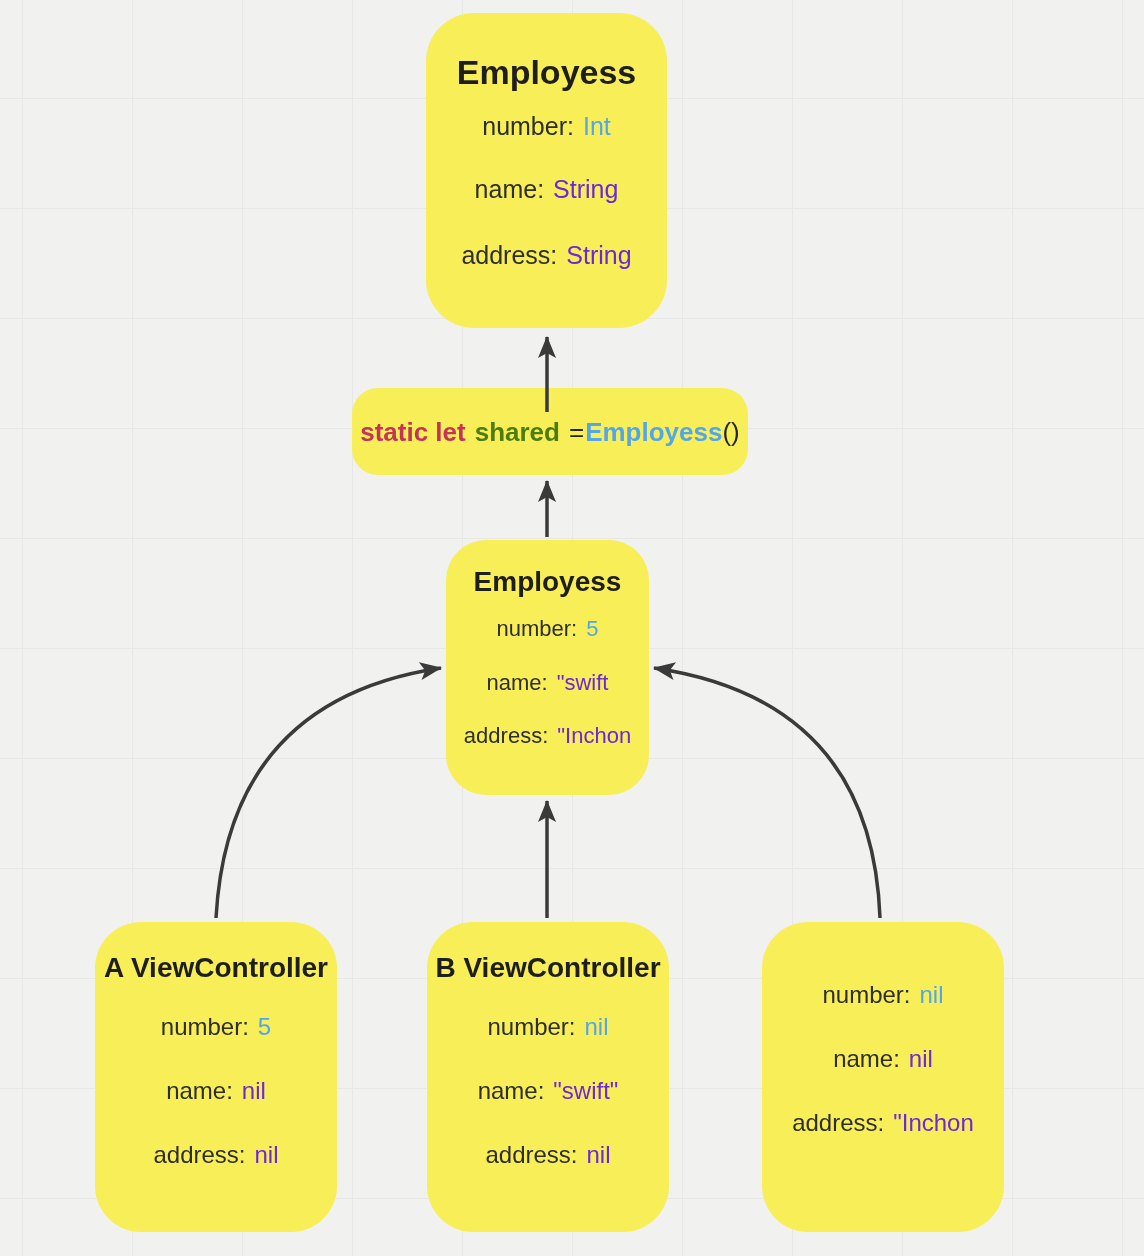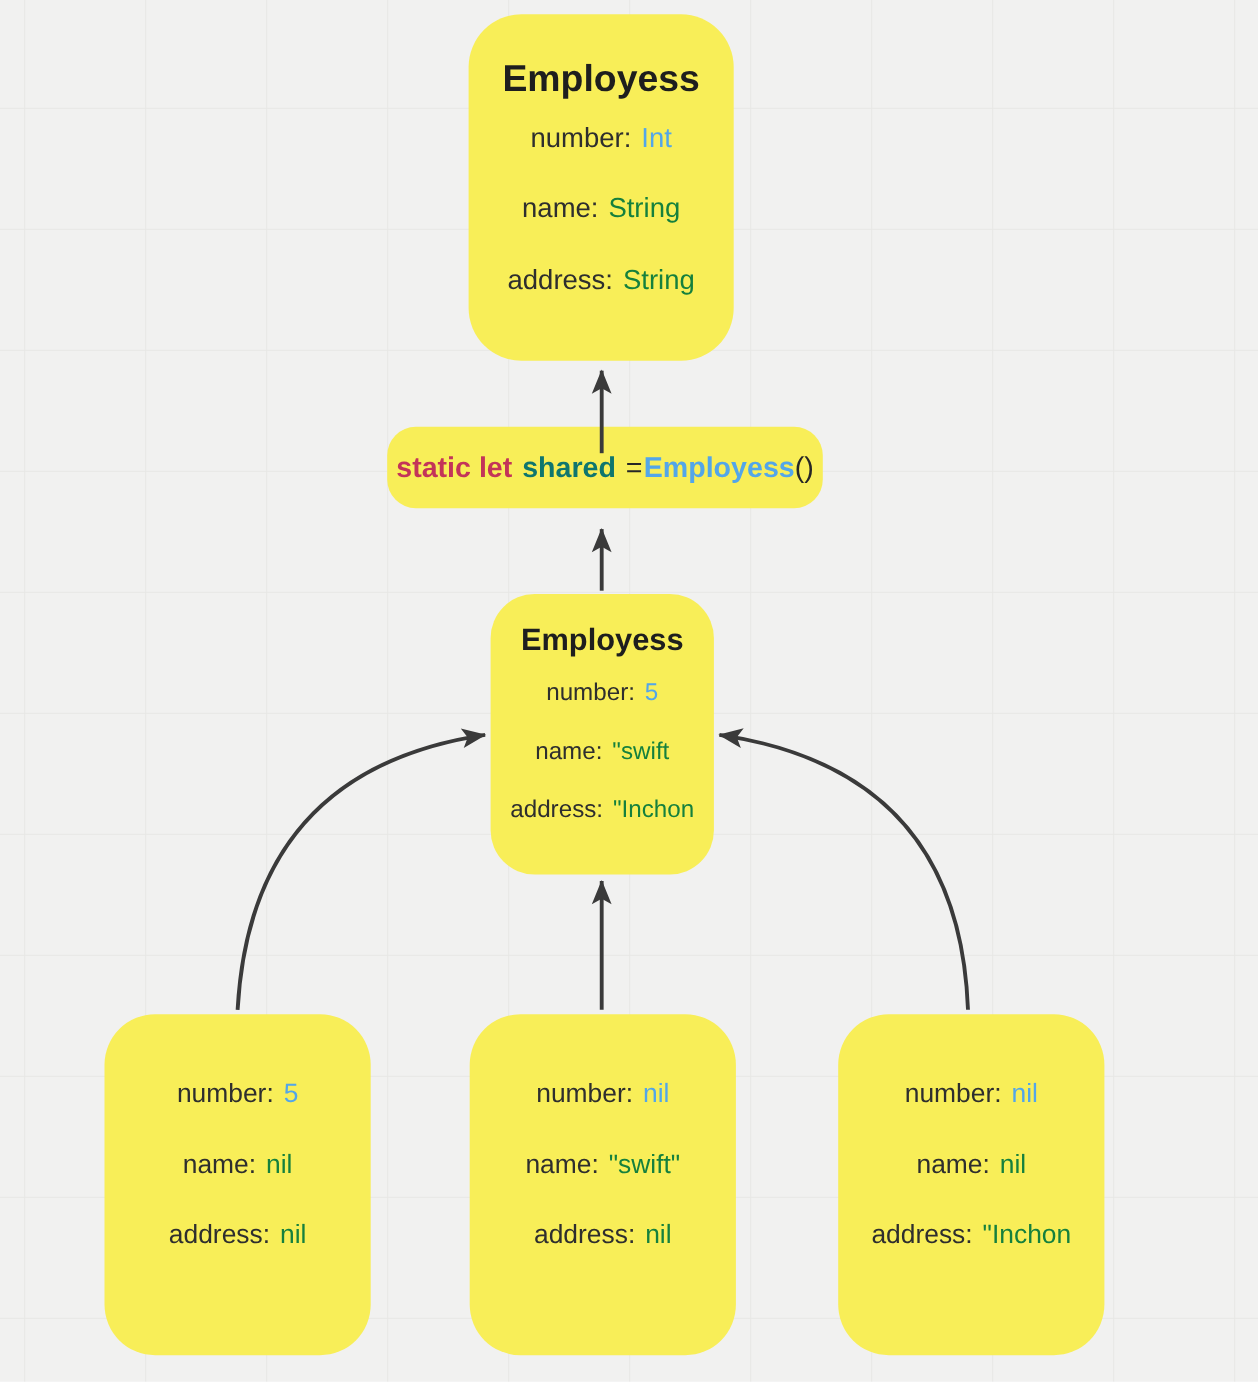--- a/index.html
+++ b/index.html
@@ -21,39 +21,39 @@
     position:absolute;
     background:#F8EE58;
     display:flex;flex-direction:column;align-items:center;
     color:#262626;
     box-sizing:border-box;
   }
   .row{display:flex;align-items:flex-start;gap:9px;white-space:nowrap;line-height:1.2;}
   .lbl{color:#2e2e2e;font-weight:400;}
   .val{font-weight:400;}
   .val-blue{color:#53A6E9;}
-  .val-purple{color:#15803d;}
+  .val-purple{color:#6d28d9;}
 
   
   .node-class{left:426px;top:13px;width:241px;height:315px;border-radius:48px;padding-top:40px;}
   .node-class .node-title{font-size:34px;font-weight:700;color:#1e1e1e;line-height:1.15;}
   .node-class .row{font-size:25px;}
   .node-class .row-1{margin-top:19px;}
   .node-class .row-2{margin-top:33px;}
   .node-class .row-3{margin-top:36px;}
 
   
   .node-shared{
-    left:352px;top:388px;width:396px;height:74px;border-radius:26px;
+    left:352px;top:388px;width:396px;height:87px;border-radius:26px;
     flex-direction:row;justify-content:center;align-items:center;
     font-size:26px;white-space:nowrap;
   }
   .tok{line-height:1;}
   .tok-kw{color:#C33459;font-weight:700;margin-right:9px;}
-  .tok-prop{color:#0f766e;font-weight:700;margin-right:9px;}
+  .tok-prop{color:#4d7c0f;font-weight:700;margin-right:9px;}
   .tok-eq{color:#262626;font-weight:500;margin-right:1px;}
   .tok-type{color:#53A6E9;font-weight:700;}
   .tok-paren{color:#262626;font-weight:400;}
 
   
   .node-instance{left:446px;top:540px;width:203px;height:255px;border-radius:40px;padding-top:26px;}
   .node-instance .node-title{font-size:28px;font-weight:700;color:#1e1e1e;line-height:1.15;}
   .node-instance .row{font-size:22px;}
   .node-instance .row-1{margin-top:18px;}
   .node-instance .row-2{margin-top:27px;}
@@ -111,35 +111,37 @@
       <span class="lbl">name:</span>
       <span class="val val-purple">"swift</span>
     </div>
     <div class="row row-3">
       <span class="lbl">address:</span>
       <span class="val val-purple">"Inchon</span>
     </div>
   </div>
 
   <div class="node node-vc node-vc-a">
+    <div class="node-title">A ViewController</div>
     <div class="row row-1">
       <span class="lbl">number:</span>
       <span class="val val-blue">5</span>
     </div>
     <div class="row row-2">
       <span class="lbl">name:</span>
       <span class="val val-purple">nil</span>
     </div>
     <div class="row row-3">
       <span class="lbl">address:</span>
       <span class="val val-purple">nil</span>
     </div>
   </div>
 
   <div class="node node-vc node-vc-b">
+    <div class="node-title">B ViewController</div>
     <div class="row row-1">
       <span class="lbl">number:</span>
       <span class="val val-blue">nil</span>
     </div>
     <div class="row row-2">
       <span class="lbl">name:</span>
       <span class="val val-purple">"swift"</span>
     </div>
     <div class="row row-3">
       <span class="lbl">address:</span>

